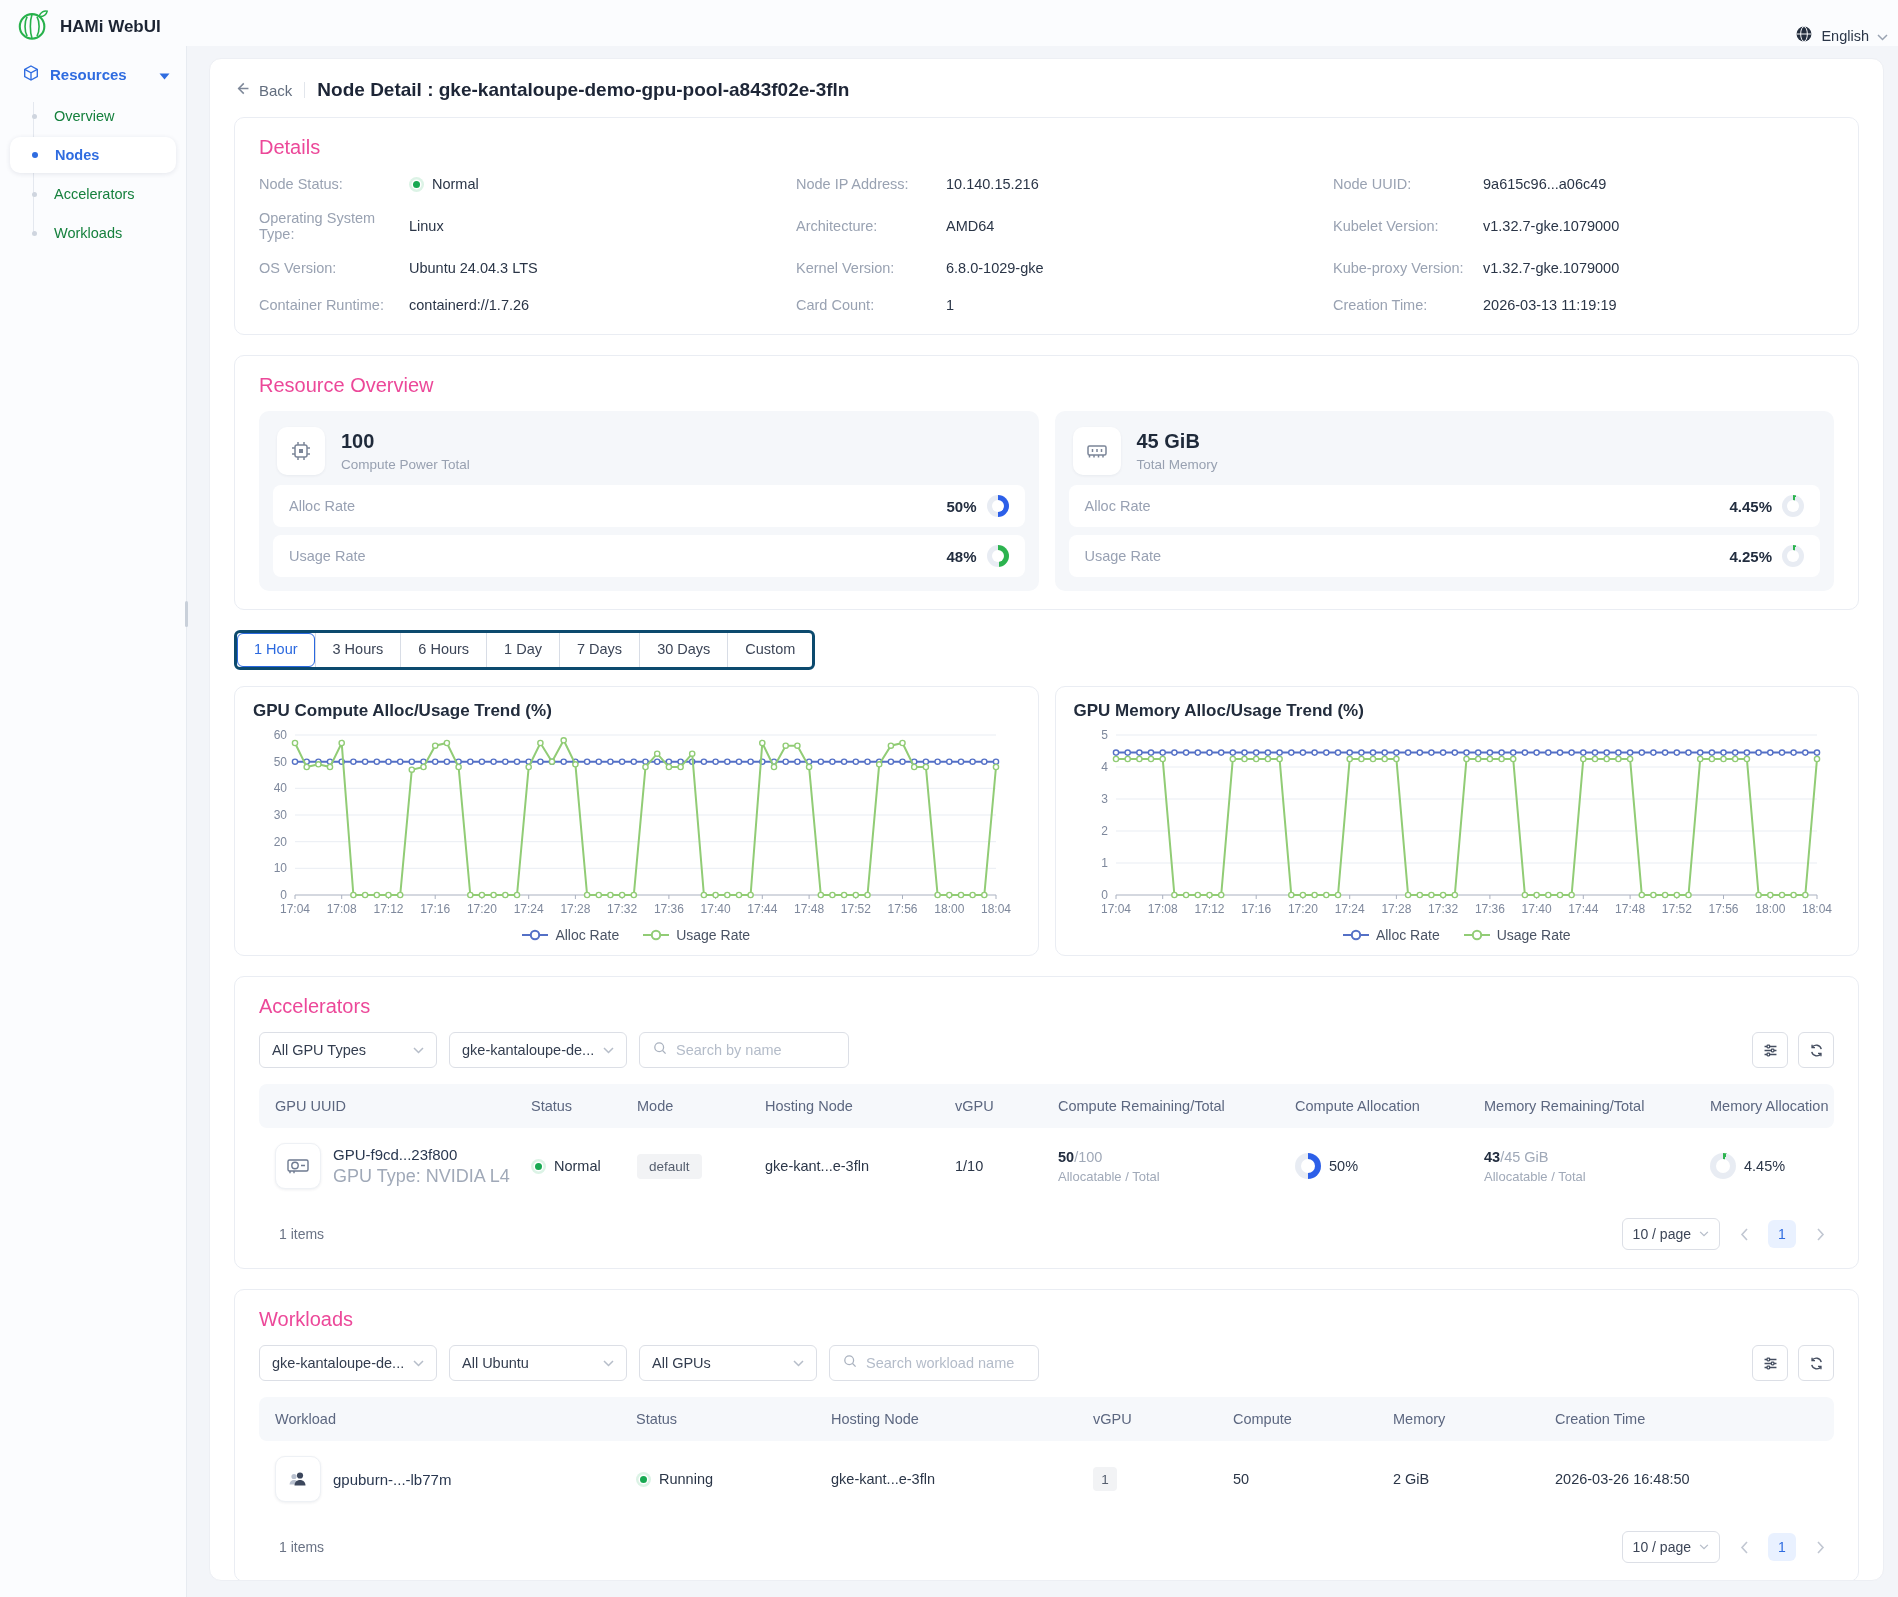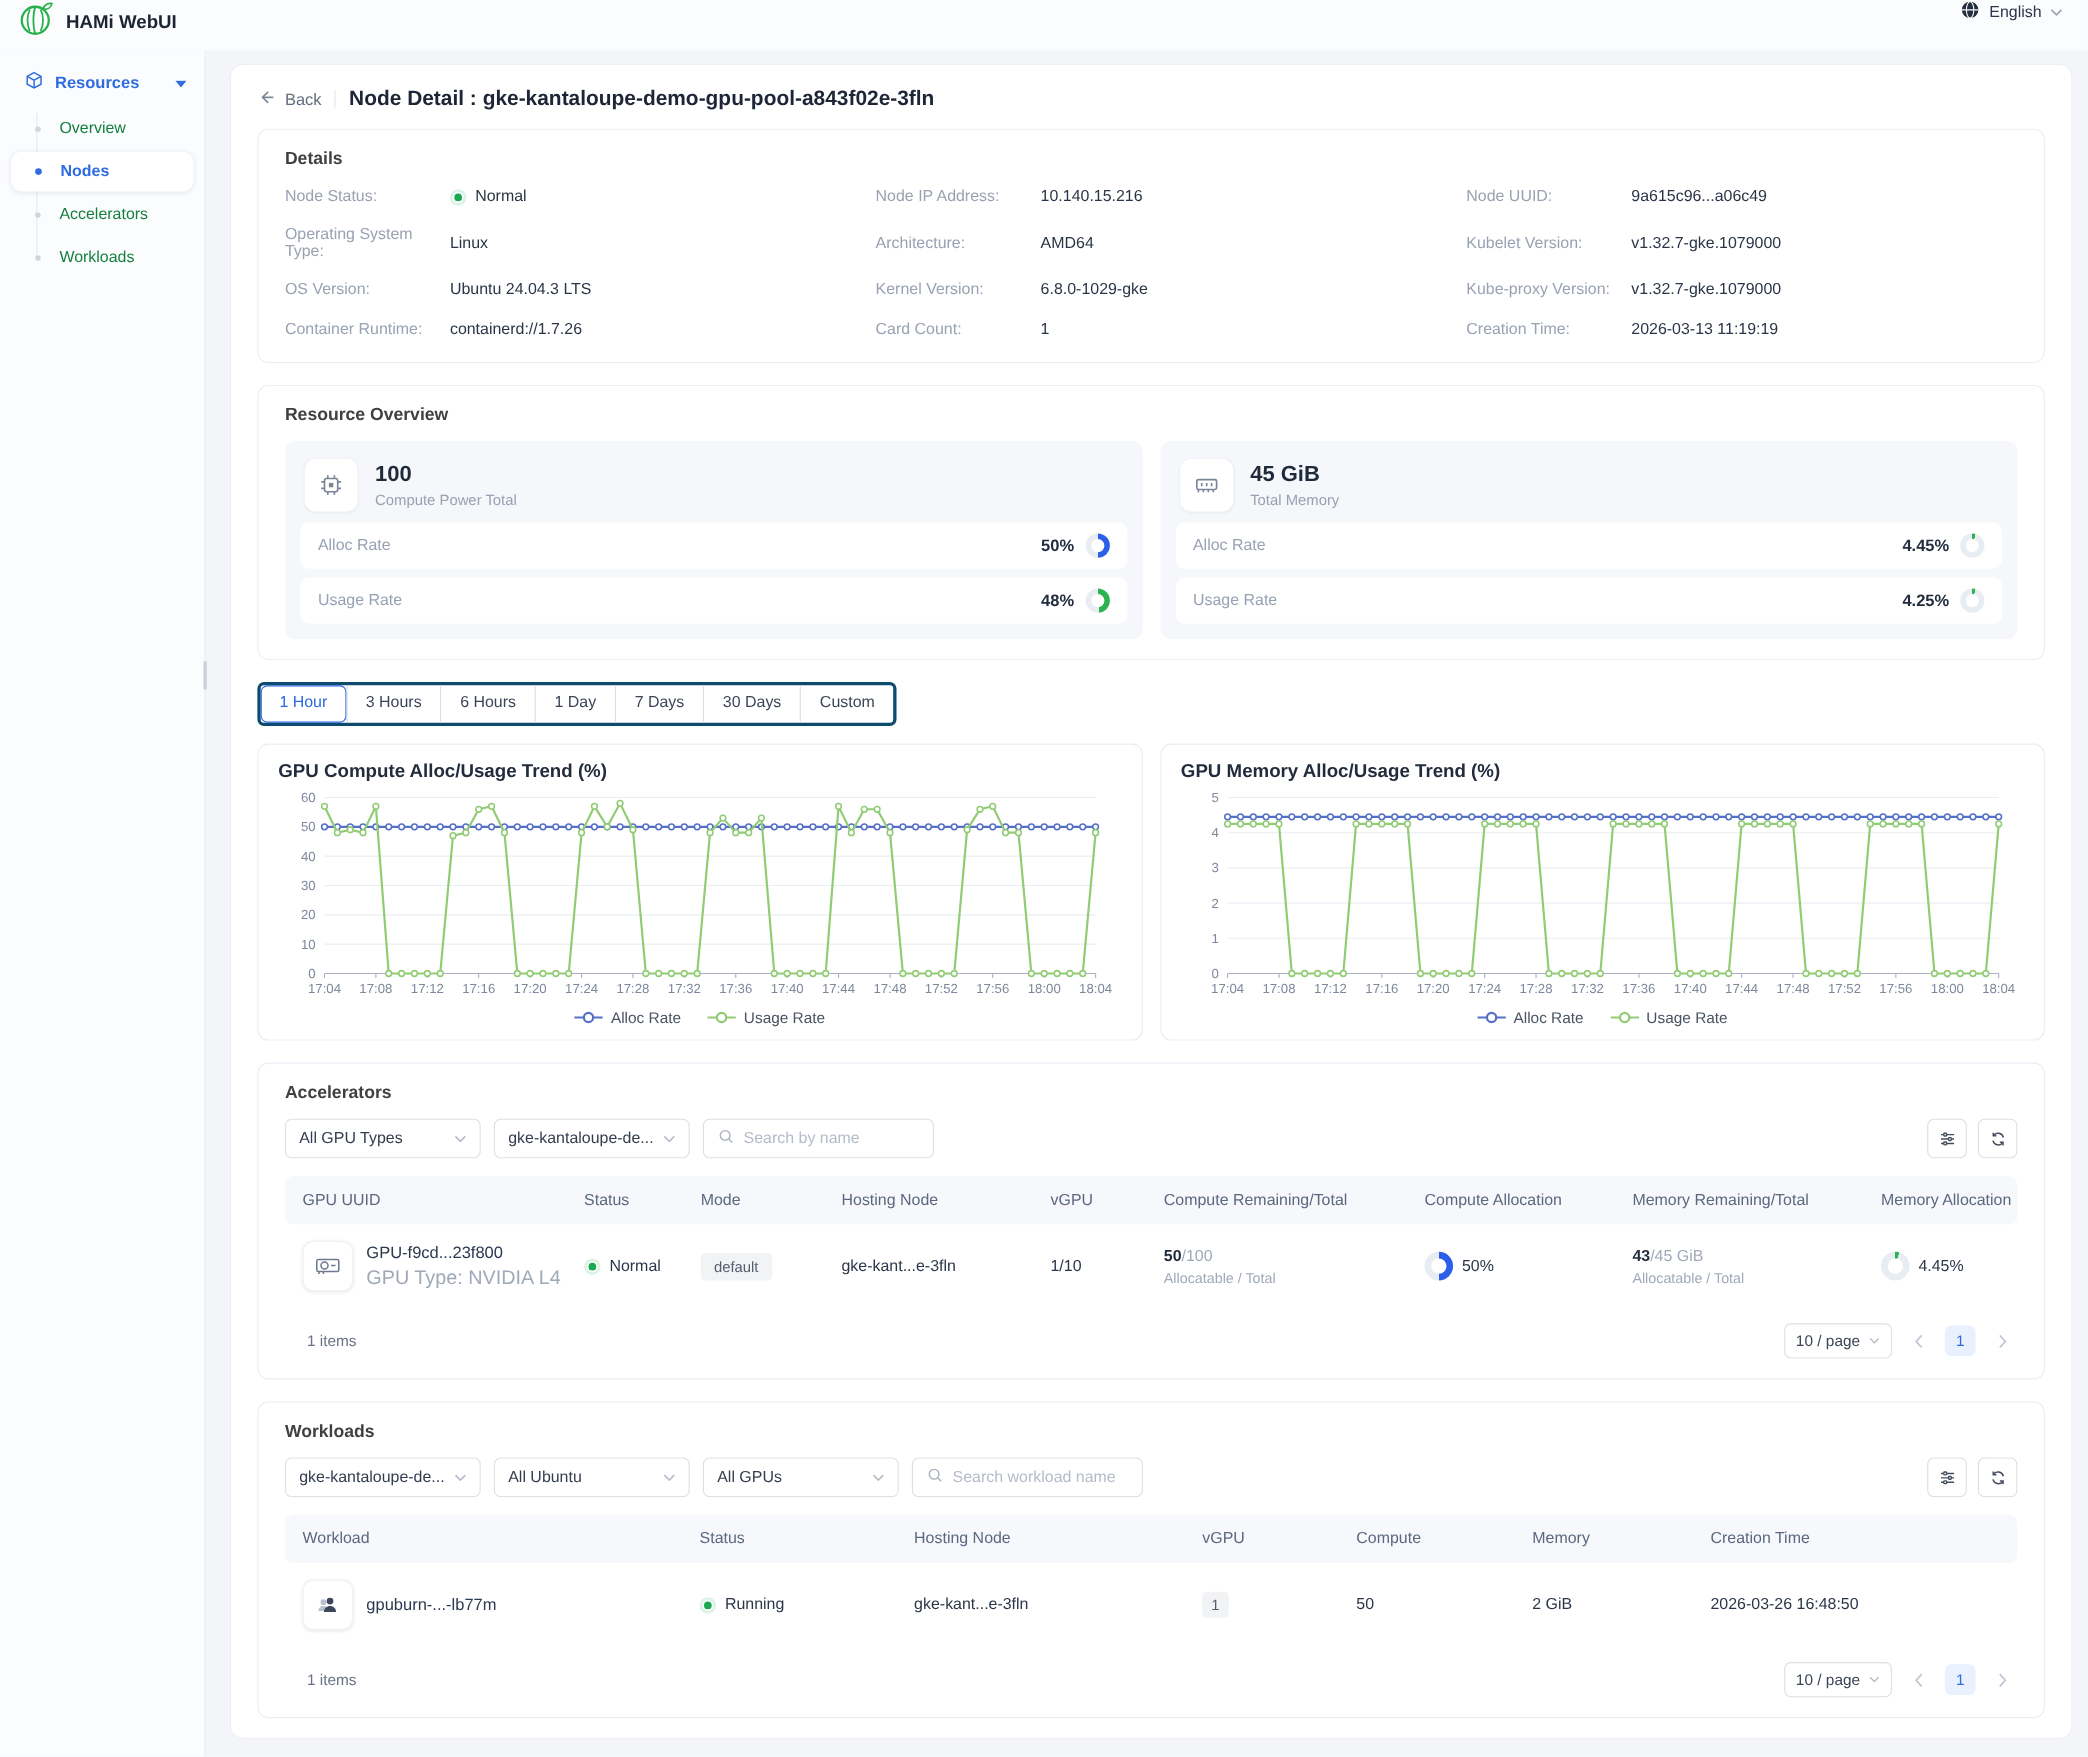--- a/index.html
+++ b/index.html
@@ -1,20 +1,20 @@
 <!DOCTYPE html>
 <html><head>
 <meta charset="utf-8">
 <style>
   *{box-sizing:border-box;margin:0;padding:0}
   html,body{width:1898px;height:1597px;overflow:hidden}
   body{font-family:"Liberation Sans","DejaVu Sans",sans-serif;background:#f3f5f9;color:#2b3648;}
 
   
-  .top-header{height:46px;background:#fbfcfe;display:flex;align-items:flex-start;padding:0 23px 0 16px;}
+  .top-header{height:46px;background:#fbfcfe;display:flex;align-items:flex-end;padding:0 10px 0 16px;}
   .brand{display:flex;align-items:center;gap:10px;}
   .brand-title{font-size:17px;font-weight:700;color:#1c2433;}
   .lang{margin-left:auto;display:flex;align-items:center;gap:8px;font-size:14.5px;color:#2b3648;cursor:pointer;}
 
   
   .shell{display:flex;height:1551px;}
   aside{width:187px;background:#fbfcfe;border-right:1px solid #e7ebf1;position:relative;padding-top:8px;flex:none;}
   .nav-group{display:flex;align-items:center;gap:10px;padding:10px 16px 10px 22px;color:#2f6ce0;font-size:15px;font-weight:600;cursor:pointer;}
   .nav-group .caret{margin-left:auto;}
   .nav-tree{position:relative;margin-top:2px;}
@@ -29,21 +29,21 @@
   .page-card{background:#fff;border:1px solid #edeff4;border-radius:12px;height:100%;padding:4px 24px 12px;overflow:hidden;}
 
   
   .page-head{height:54px;display:flex;align-items:center;gap:12px;}
   .back-btn{display:flex;align-items:center;gap:8px;color:#626d7e;font-size:15px;cursor:pointer;}
   .vbar{width:1px;height:16px;background:#e2e6ec;}
   .page-title{font-size:19px;font-weight:700;color:#1d2536;}
 
   
   .panel{border:1px solid #eaedf3;border-radius:10px;padding:18px 24px;margin-bottom:20px;}
-  .panel-title{font-size:16px;font-weight:700;color:#404040;margin-bottom:14px;}
+  .panel-title{font-size:20px;font-weight:400;color:#ec4899;margin-bottom:14px;}
 
   
   .details-grid{display:grid;grid-template-columns:repeat(3,1fr);column-gap:36px;row-gap:15px;}
   .field{display:flex;align-items:center;font-size:14.5px;min-height:22px;}
   .field .lbl{width:150px;flex:none;color:#99a2b2;}
   .field .val{color:#2a3547;font-weight:500;display:flex;align-items:center;gap:8px;}
   .sdot{width:15px;height:15px;border-radius:50%;background:#dcf3e6;display:inline-flex;align-items:center;justify-content:center;flex:none;}
   .sdot i{width:7px;height:7px;border-radius:50%;background:#18a952;box-shadow:0 0 0 1.5px #fff;}
 
   

